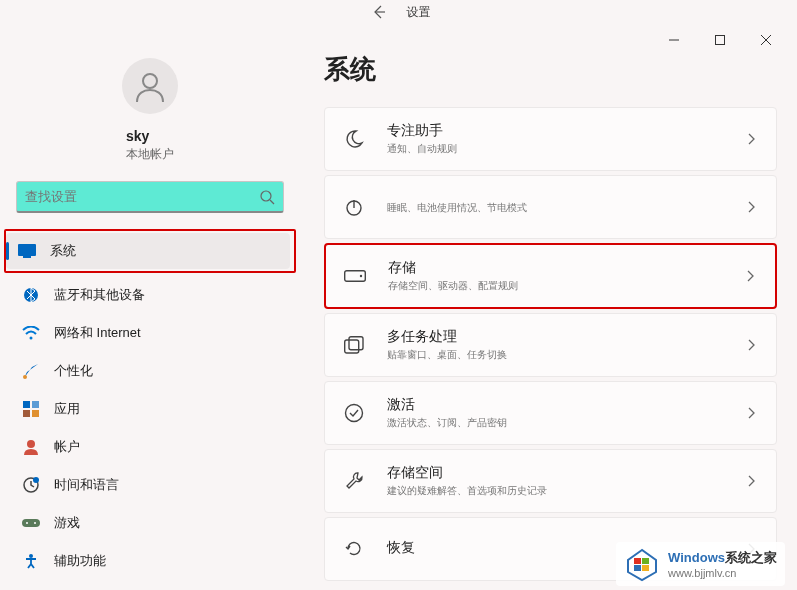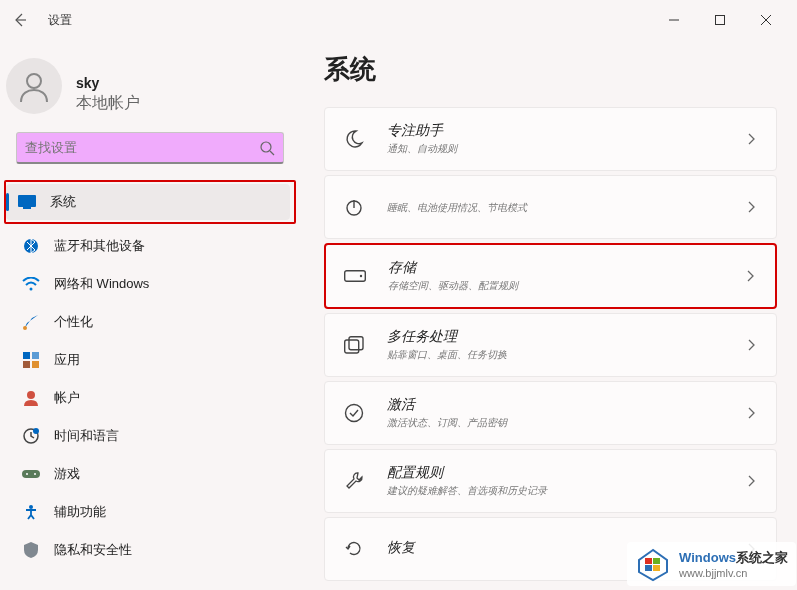--- a/index.html
+++ b/index.html
@@ -1,59 +1,59 @@
 <!DOCTYPE html>
 <html><head>
   <meta charset="utf-8">
   <style>
     * { margin: 0; padding: 0; box-sizing: border-box; }
     body { font-family: "Microsoft YaHei", "Segoe UI", sans-serif; background: #f9f5f5; width: 797px; height: 590px; overflow: hidden; position: relative; }
     
-    .titlebar { height: 40px; display: flex; align-items: center; padding: 0 8px; }
+    .titlebar { height: 40px; display: flex; align-items: center; padding: 0 8px; flex-direction: column; }
     .titlebar-left { display: flex; align-items: center; gap: 16px; }
     .back-btn { width: 24px; height: 24px; display: flex; align-items: center; justify-content: center; cursor: pointer; }
     .titlebar-title { font-size: 12px; color: #333; }
     .titlebar-right { margin-left: auto; display: flex; }
     .win-btn { width: 46px; height: 32px; display: flex; align-items: center; justify-content: center; cursor: pointer; }
     
     .main-layout { display: flex; height: calc(100% - 40px); }
     
     .sidebar { width: 300px; padding: 8px 0; }
-    .user-section { display: flex; align-items: flex-end; gap: 14px; padding: 10px 6px 18px; }
+    .user-section { display: flex; align-items: center; gap: 14px; padding: 10px 18px 18px; flex-direction: column; }
     .avatar { width: 56px; height: 56px; border-radius: 50%; background: #e8e4e4; display: flex; align-items: center; justify-content: center; }
     .user-name { font-size: 14px; font-weight: 600; color: #222; }
-    .user-type { font-size: 16px; color: #666; margin-top: 2px; }
+    .user-type { font-size: 12px; color: #666; margin-top: 2px; }
     
     .search-wrap { padding: 0 16px 16px; }
-    .search-box { position: relative; width: 100%; height: 32px; background: #f0abfc; border: 1px solid #c8c5c5; border-bottom: 2px solid #888; border-radius: 3px; display: flex; align-items: center; padding: 0 8px; }
+    .search-box { position: relative; width: 100%; height: 32px; background: #5eead4; border: 1px solid #c8c5c5; border-bottom: 2px solid #888; border-radius: 3px; display: flex; align-items: center; padding: 0 8px; }
     .search-input { flex: 1; border: none; outline: none; background: transparent; font-size: 13px; color: #666; }
     .search-icon { width: 16px; height: 16px; }
     
     .nav-list { padding: 0 10px; }
     .nav-item { display: flex; align-items: center; gap: 14px; padding: 9px 12px; border-radius: 4px; cursor: pointer; margin-bottom: 2px; }
     .nav-item.selected { background: #ede9e9; position: relative; }
     .nav-item.selected::before { content: ""; position: absolute; left: 0; top: 9px; bottom: 9px; width: 3px; background: #0067c0; border-radius: 2px; }
     .nav-highlight { border: 2px solid #d40000; padding: 2px 4px 2px 0; margin: 0 -6px 4px; border-radius: 2px; }
     .nav-highlight .nav-item { margin-bottom: 0; }
     .nav-icon { width: 18px; height: 18px; flex-shrink: 0; display: flex; align-items: center; justify-content: center; }
     .nav-label { font-size: 13px; color: #222; }
     
     .content { flex: 1; padding: 12px 20px 0 24px; overflow: hidden; }
     .page-title { font-size: 26px; font-weight: 600; color: #222; margin-bottom: 20px; }
     
     .card-list { display: flex; flex-direction: column; gap: 4px; }
-    .card { background: rgba(255,253,253,0.7); border: 1px solid #ebe8e8; border-radius: 4px; display: flex; align-items: center; padding: 14px 18px; cursor: pointer; min-height: 64px; font-style: italic; }
+    .card { background: rgba(255,253,253,0.7); border: 1px solid #ebe8e8; border-radius: 4px; display: flex; align-items: center; padding: 14px 18px; cursor: pointer; min-height: 64px; }
     .card.highlight { border: 2px solid #d40000; }
     .card-icon { width: 22px; height: 22px; margin-right: 22px; flex-shrink: 0; display: flex; align-items: center; justify-content: center; }
     .card-text { flex: 1; }
     .card-title { font-size: 14px; color: #222; }
     .card-sub { font-size: 10px; color: #777; margin-top: 2px; }
     .chevron { width: 14px; height: 14px; flex-shrink: 0; }
     
-    .watermark { position: absolute; right: 1px; bottom: 4px; display: flex; align-items: center; gap: 8px; background: rgba(255,255,255,0.88); padding: 4px 8px; border-radius: 4px; }
+    .watermark { position: absolute; right: 12px; bottom: 4px; display: flex; align-items: center; gap: 8px; background: rgba(255,255,255,0.88); padding: 4px 8px; border-radius: 4px; }
     .wm-text { font-size: 13px; }
     .wm-top { color: #2d6fb5; font-weight: 600; }
     .wm-top .zh { color: #333; }
     .wm-url { font-size: 11px; color: #777; }
   </style>
 </head>
 <body>
 
 <div class="titlebar">
   <div class="titlebar-left">
@@ -131,21 +131,21 @@
         <span class="nav-label">蓝牙和其他设备</span>
       </div>
       <div class="nav-item">
         <span class="nav-icon">
             <svg width="18" height="14" viewBox="0 0 18 14">
               <path d="M1 4 Q9 -3 17 4" stroke="#0078d4" fill="none" stroke-width="2"></path>
               <path d="M4 8 Q9 3 14 8" stroke="#0078d4" fill="none" stroke-width="2"></path>
               <circle cx="9" cy="12" r="1.5" fill="#0078d4"></circle>
             </svg>
           </span>
-        <span class="nav-label">网络和 Windows</span>
+        <span class="nav-label">网络和 Internet</span>
       </div>
       <div class="nav-item">
         <span class="nav-icon">
             <svg width="18" height="18" viewBox="0 0 18 18">
               <path d="M2 16 L5 10 L16 2 L10 5 Z" fill="#0067c0"></path>
               <circle cx="3" cy="15" r="2" fill="#e09030"></circle>
             </svg>
           </span>
         <span class="nav-label">个性化</span>
       </div>
@@ -291,21 +291,21 @@
           </svg>
       </div>
 
       <div class="card">
         <span class="card-icon">
             <svg width="20" height="20" viewBox="0 0 20 20">
               <path d="M14 2 A4 4 0 0 0 10 8 L3 15 L5 17 L12 10 A4 4 0 0 0 18 6 L15 9 L13 7 Z" fill="none" stroke="#444" stroke-width="1.3"></path>
             </svg>
           </span>
         <div class="card-text">
-          <div class="card-title">配置规则</div>
+          <div class="card-title">存储空间</div>
           <div class="card-sub">建议的疑难解答、首选项和历史记录</div>
         </div>
         <svg class="chevron" viewBox="0 0 14 14">
             <path d="M5 2 L10 7 L5 12" stroke="#666" fill="none" stroke-width="1.3"></path>
           </svg>
       </div>
 
       <div class="card">
         <span class="card-icon">
             <svg width="20" height="20" viewBox="0 0 20 20">

